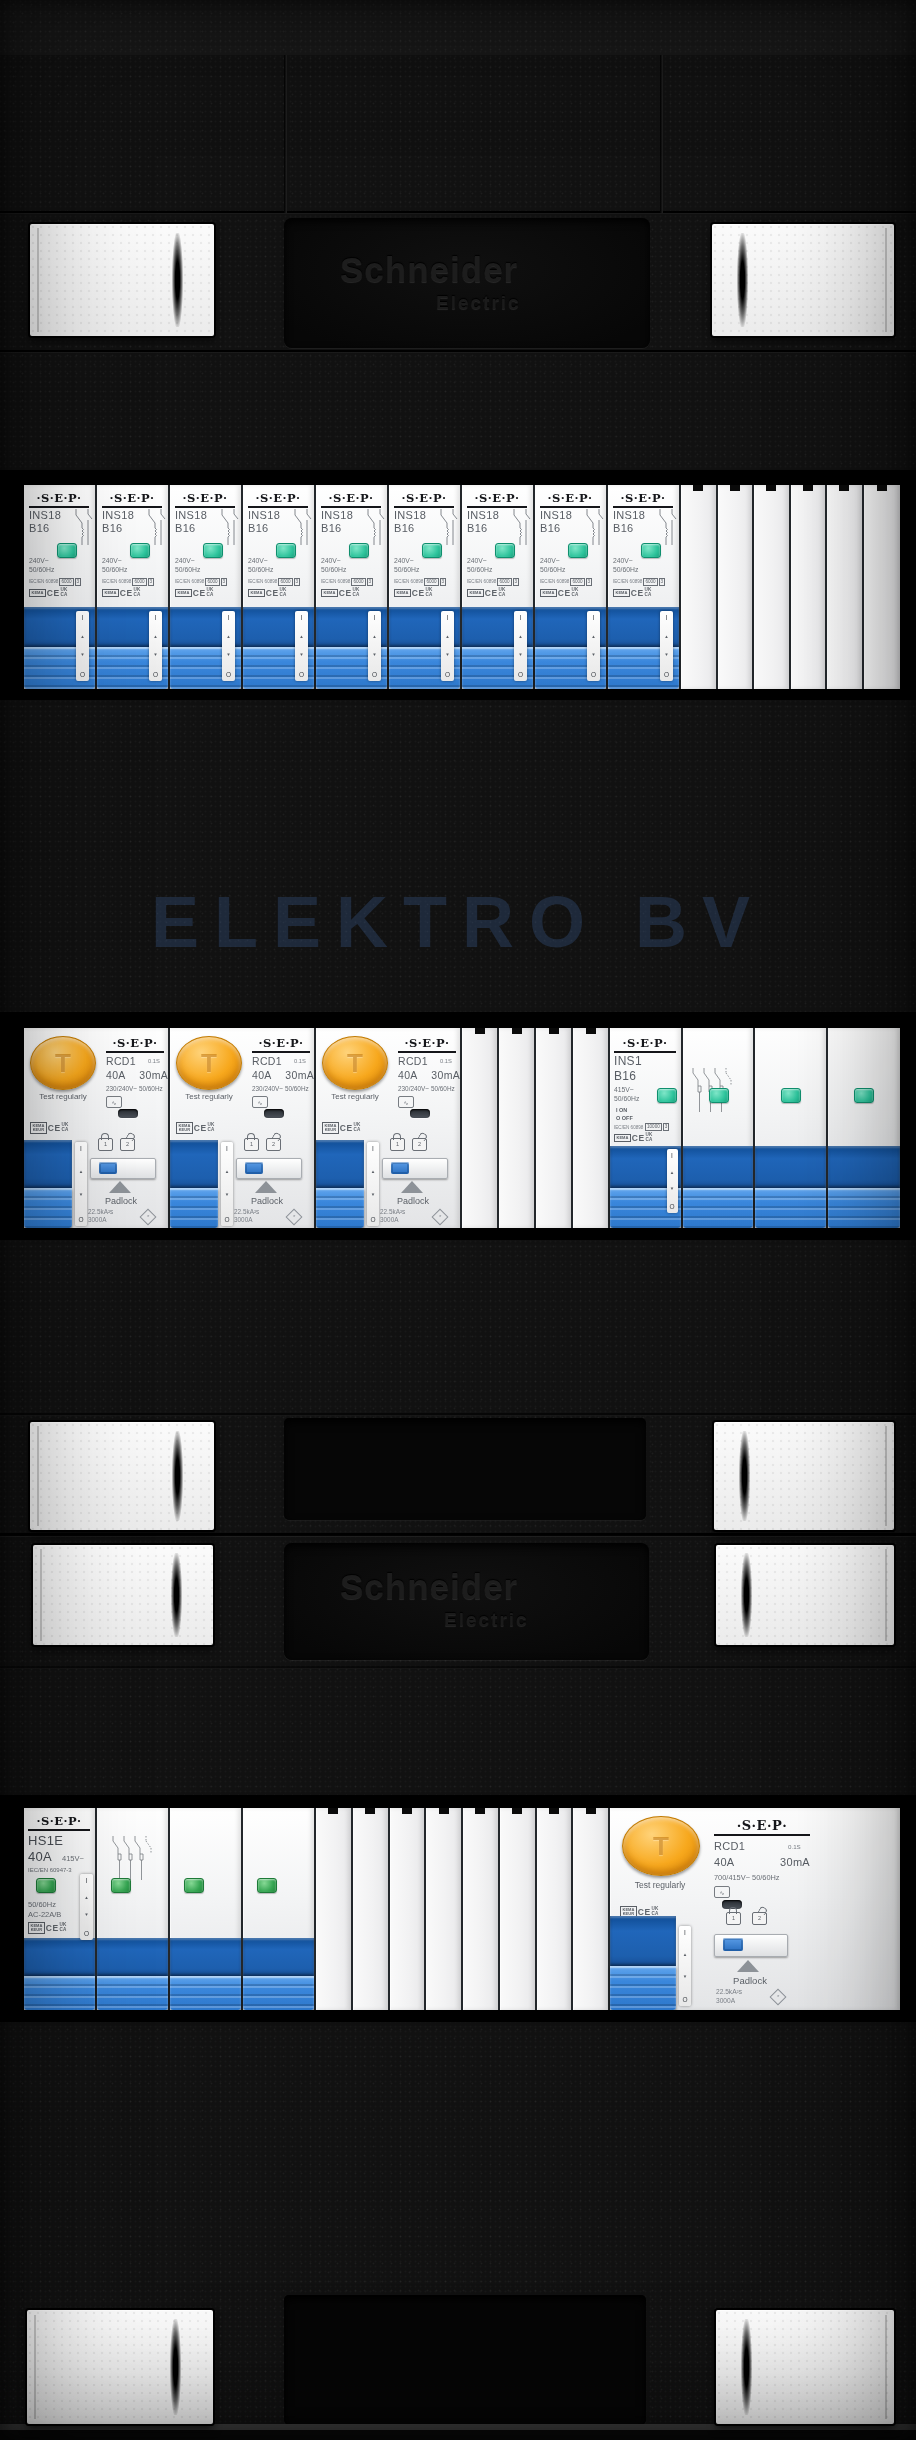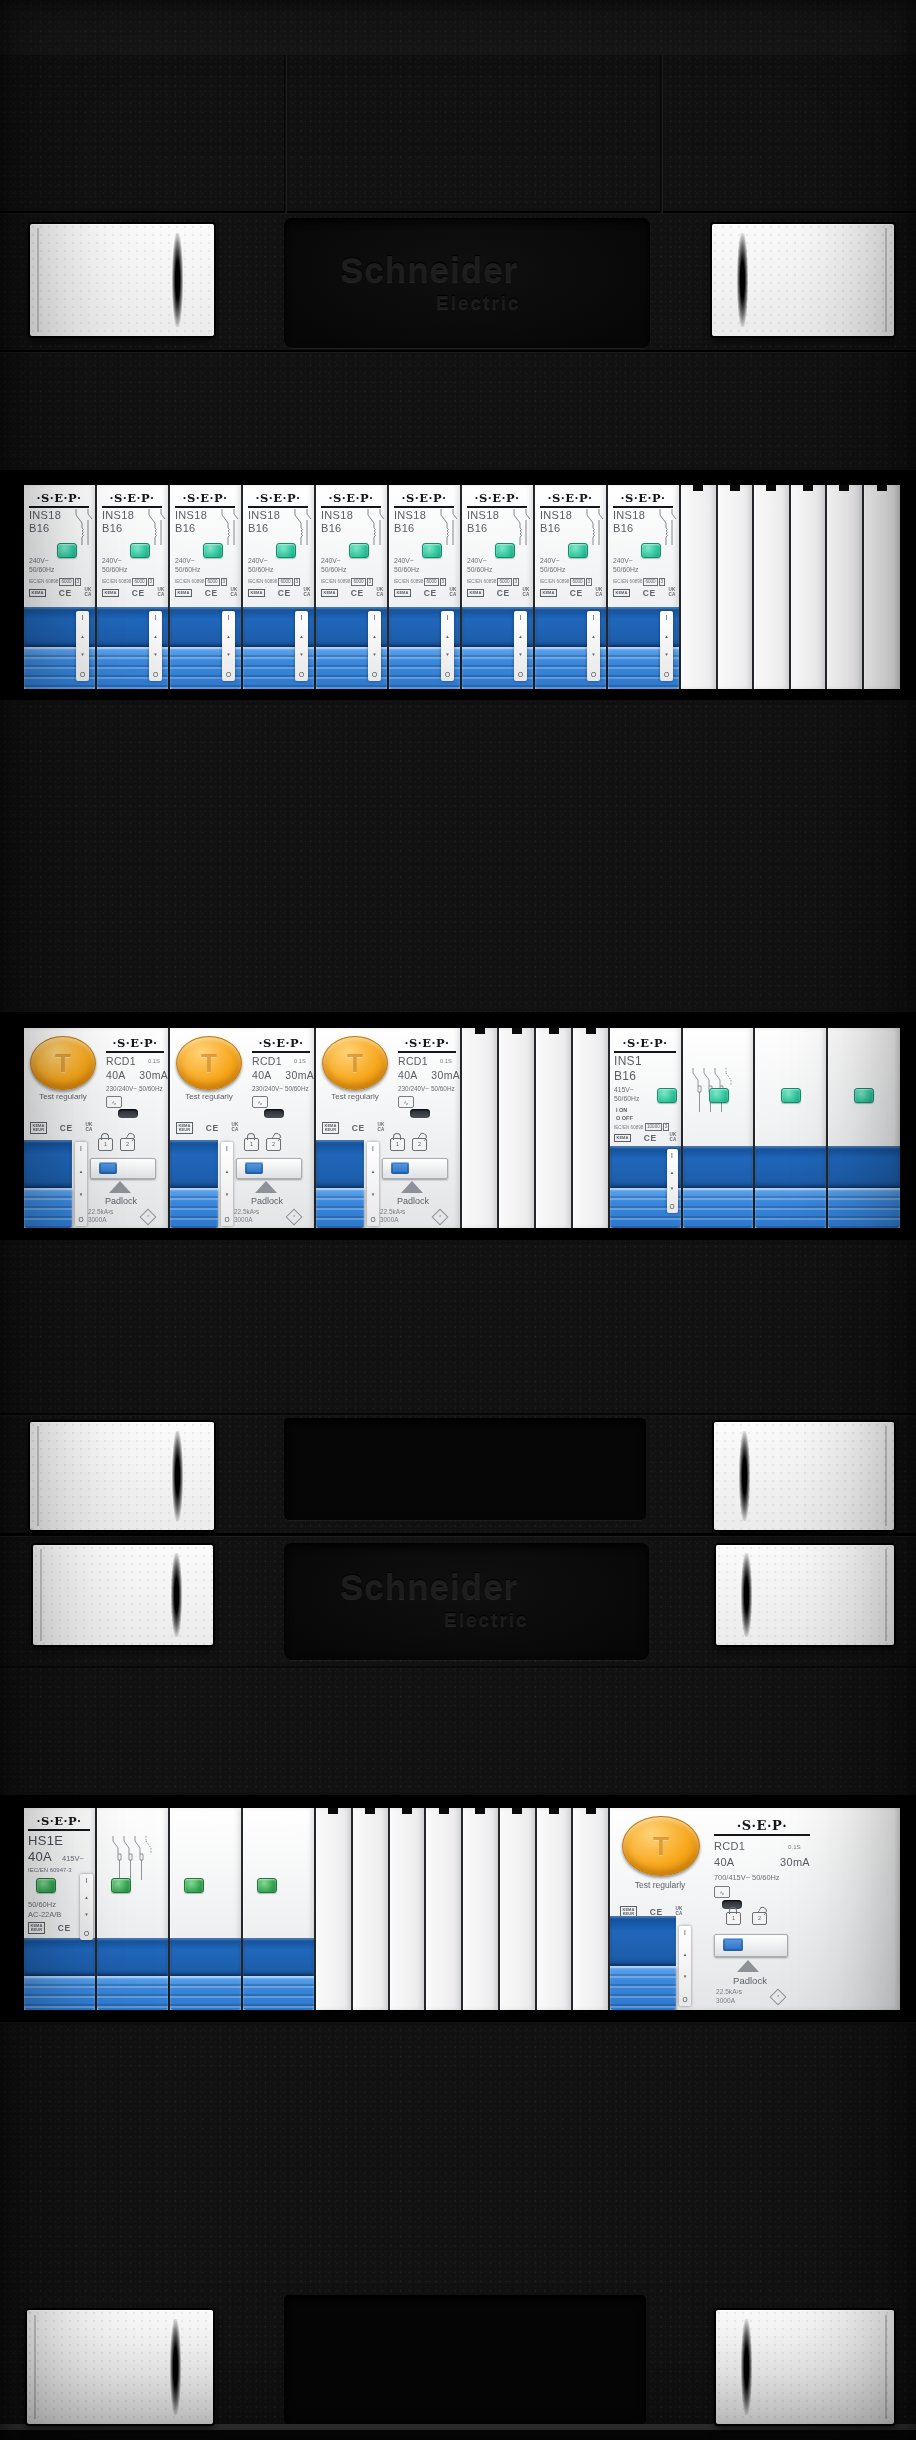--- a/index.html
+++ b/index.html
@@ -61,21 +61,21 @@
   .sep{position:absolute;text-align:center;font-weight:bold;font-family:"DejaVu Serif",serif;
     font-size:11.5px;color:#15161a;border-bottom:2px solid #15161a;padding-bottom:1px;letter-spacing:0.5px;}
   .t-model{position:absolute;font-size:11px;color:#585d64;letter-spacing:0.3px}
   .t-small{position:absolute;font-size:6.8px;color:#6a6f76}
   .t-tiny{position:absolute;font-size:5px;color:#7a7f86;white-space:nowrap}
   .bx{display:inline-block;border:1px solid #6a6f76;padding:0 1px;font-size:4.6px;color:#5a5f66;margin-left:1px;line-height:1.2}
   .ind{position:absolute;width:18px;height:13px;border-radius:3px;border:1px solid #0f8f6e;
     background:radial-gradient(circle at 35% 32%,#7fe6c8,#2fc49c 60%,#17a07c);
     box-shadow:inset 0 1px 2px rgba(255,255,255,0.6), 0 1px 1px rgba(0,0,0,0.25);}
   .ind.green{border-color:#1d7a38;background:radial-gradient(circle at 35% 32%,#86d995,#35a552 60%,#22863c);}
-  .marks{position:absolute;display:flex;align-items:center;gap:13px}
+  .marks{position:absolute;display:flex;align-items:center;gap:1px}
   .kbox{border:1px solid #5a5f66;color:#5a5f66;font-size:4px;line-height:1.15;padding:0.5px 1.5px;text-align:center;font-weight:bold}
   .kbox span{display:block}
   .cem{font-size:8.5px;font-weight:bold;color:#60656b;letter-spacing:0.5px}
   .ukca{font-size:4.6px;font-weight:bold;color:#60656b;line-height:1.05;display:flex;flex-direction:column}
   .sw-dark{position:absolute;left:0;right:0;background:linear-gradient(#0f4c94,#2066ba 30%,#1d5fae 80%,#174f96);
     box-shadow:inset 0 2px 2px rgba(255,255,255,0.25), inset 0 -2px 3px rgba(0,0,0,0.4);}
   .sw-handle{position:absolute;left:0;right:0;bottom:0;border-radius:0 0 3px 3px;
     background:
       repeating-linear-gradient(180deg, rgba(255,255,255,0.22) 0 2px, rgba(255,255,255,0) 2px 8px, rgba(0,0,0,0.16) 8px 10px),
       linear-gradient(#63a7ee,#3a87dc 35%,#2d77cb);
@@ -234,20 +234,21 @@
   <div class="clip flip" style="left:712px;top:224px;width:182px"></div>
   <div class="plate" style="left:284px;top:218px;width:366px;height:130px">
     <div class="l1" style="left:56px;top:32px">Schneider</div>
     <div class="l2" style="left:152px;top:74px">Electric</div>
   </div>
 
   <div class="recessband" style="top:470px;height:230px"></div>
   <div class="recessband" style="top:1012px;height:228px"></div>
   <div class="recessband" style="top:1795px;height:227px"></div>
 
+  <div class="wm wm2">ELEKTRO BV</div>
 
   <div id="row1" class="din-row" style="top:485px;height:204px">
       <div class="module ins18" style="width: 73px;">
     <div class="sep">·S·E·P·</div>
     <div class="t-model m1">INS18</div>
     <div class="t-model m2">B16</div>
     <svg class="diag" width="22" height="40" viewBox="0 0 22 40">
       <g stroke="#777c82" stroke-width="0.9" fill="none">
         <path d="M5 2 v6 M5 8 L11 16 M11 16 v5 M11 21 q3 1.5 0 3 q3 1.5 0 3 q3 1.5 0 3 M11 30 v8"></path>
         <path d="M17 2 v5 M17 7 L21 12 M17 13 v25"></path>

